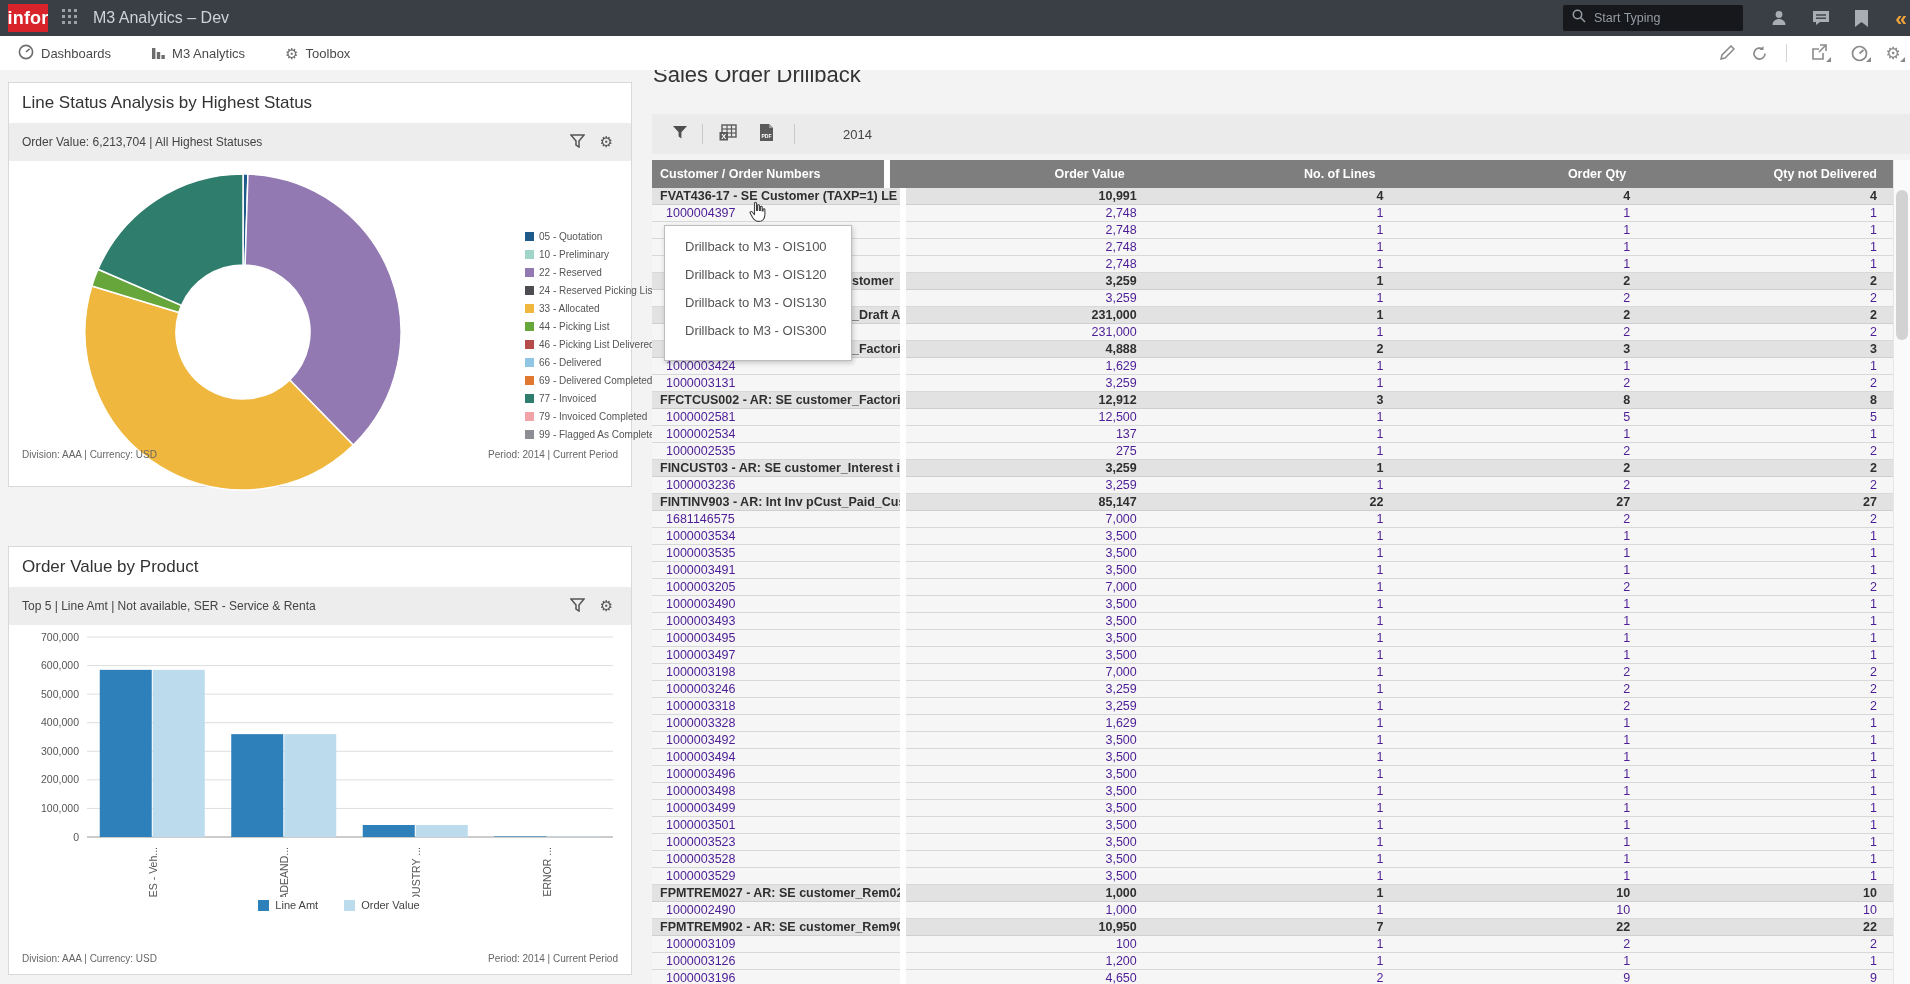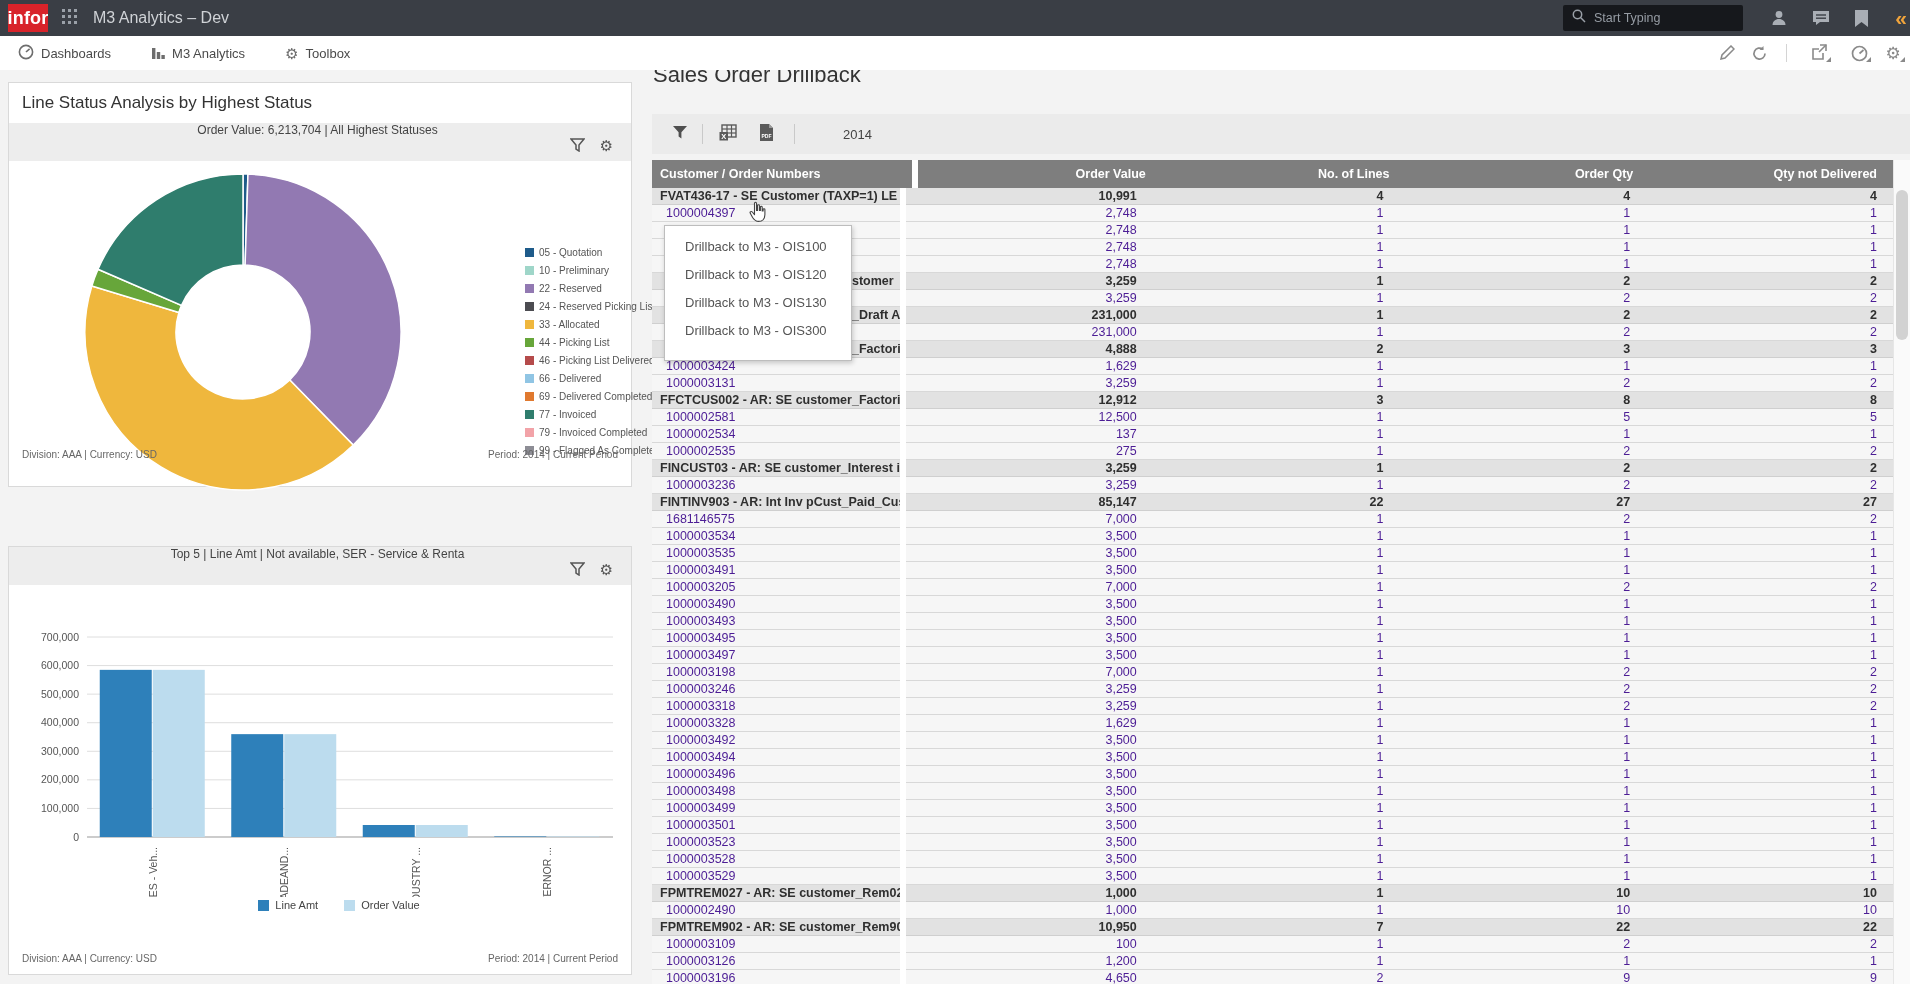--- a/index.html
+++ b/index.html
@@ -23,48 +23,48 @@
   .nav-item .glyph { color:#6d6d6d; font-size:15px; line-height:1; }
   .nv-ic { position:absolute; top:7px; width:22px; height:20px; display:flex; align-items:center; justify-content:center; color:#8a8a8a; font-size:16px; }
   .nv-div { position:absolute; top:8px; width:1px; height:18px; background:#d4d4d4; }
   .caret { position:absolute; right:-1px; bottom:1px; width:0; height:0; border-left:5px solid transparent; border-bottom:5px solid #8a8a8a; }
 
   
   .card { position:absolute; left:8px; width:624px; background:#fff; border:1px solid #d9d9d9; }
   .card1 { top:82px; height:405px; }
   .card2 { top:546px; height:429px; }
   .card-title { height:40px; line-height:40px; padding-left:13px; font-size:17px; color:#333; background:#fff; }
-  .card-sub { height:38px; background:#ededed; display:flex; align-items:center; padding:0 18px 0 13px; font-size:12px; color:#444;flex-direction:column; }
+  .card-sub { height:38px; background:#ededed; display:flex; align-items:center; padding:0 18px 0 13px; font-size:12px; color:#444; }
   .card-sub .subicons { margin-left:auto; display:flex; align-items:center; gap:15px; color:#555; }
   .card-foot-l { position:absolute; left:13px; font-size:10px; color:#666; }
   .card-foot-r { position:absolute; right:13px; font-size:10px; color:#666; }
   .card1 .card-foot-l, .card1 .card-foot-r { bottom:26px; }
   .card2 .card-foot-l, .card2 .card-foot-r { bottom:10px; }
 
   #donut-svg { position:absolute; left:0; top:78px; }
-  #donut-legend { position:absolute; left:516px; top:160px; width:106px; list-style:none; }
+  #donut-legend { position:absolute; left:516px; top:144px; width:106px; list-style:none; }
   #donut-legend li { height:18px; display:flex; align-items:center; font-size:10px; color:#555; white-space:nowrap; }
   #donut-legend .sw { width:9px; height:9px; margin-right:5px; flex:none; }
 
   #bar-svg { position:absolute; left:8px; top:78px; }
   .bar-legend { position:absolute; left:30px; top:352px; width:600px; display:flex; justify-content:center; gap:26px; font-size:11px; color:#444; }
   .bar-legend .itm { display:flex; align-items:center; gap:6px; }
   .bar-legend .sw { width:11px; height:11px; }
   .ax { font-size:10.5px; fill:#555; font-family:"Liberation Sans",sans-serif; }
   .cat { font-size:10.5px; fill:#555; }
 
   
   .db-title { position:absolute; left:653px; top:62px; font-size:22px; color:#333; }
   .db-toolbar { position:absolute; left:652px; top:114px; width:1258px; height:40px; background:#ebebeb; display:flex; align-items:center; color:#4f4f4f; }
   .db-toolbar .tdiv { width:1px; height:20px; background:#c9c9c9; }
   .db-year { font-size:13px; color:#444; }
 
   .db-table { position:absolute; left:652px; top:160px; width:1258px; height:824px; background:#fff; overflow:hidden; }
   .thead { display:flex; height:28px; font-weight:bold; font-size:12.5px; color:#fff; }
-  .thead .c-label { width:260px; background:#7e7e7e; line-height:28px; padding-left:8px; }
+  .thead .c-label { width:232px; background:#7e7e7e; line-height:28px; padding-left:8px; }
   .c-gap { width:6px; background:#fff; flex:none; }
   .thead .c-vals { flex:1; background:#7e7e7e; display:flex; margin-right:17px; }
   .thead .c-vals span { flex:1; text-align:right; padding-right:16px; line-height:28px; white-space:nowrap; }
   .trow { display:flex; height:17px; font-size:12.5px; }
   .trow .c-label { width:248px; line-height:16px; padding-left:14px; white-space:nowrap; overflow:hidden; border-bottom:1px solid #d8d8d8; }
   .trow .c-vals { flex:1; display:flex; margin-right:17px; border-bottom:1px solid #d8d8d8; }
   .trow .c-vals span { flex:1; text-align:right; padding-right:16px; line-height:16px; }
   .trow.group { font-weight:bold; color:#2f2f2f; }
   .trow.group .c-label { padding-left:8px; }
   .trow.group .c-label, .trow.group .c-vals { background:#e2e2e2; border-bottom:1px solid #cfcfcf; }
@@ -272,20 +272,21 @@
       <li>
         <span class="sw" style="background: rgb(141, 141, 149);"></span>
         <span>99 - Flagged As Complete</span>
       </li>
     </ul>
   <span class="card-foot-l">Division: AAA | Currency: USD</span>
   <span class="card-foot-r">Period: 2014 | Current Period</span>
 </div>
 
 <div class="card card2">
+  <div class="card-title">Order Value by Product</div>
   <div class="card-sub">
     <span>Top 5 | Line Amt | Not available, SER - Service &amp; Renta</span>
     <span class="subicons">
       <span>
         <svg width="15" height="14" viewBox="0 0 15 14">
             <path d="M1 1h13L9 7v6l-3-2V7z" fill="none" stroke="#555" stroke-width="1.5"></path>
           </svg>
       </span>
       <span style="font-size:15px;">⚙</span>
     </span>

